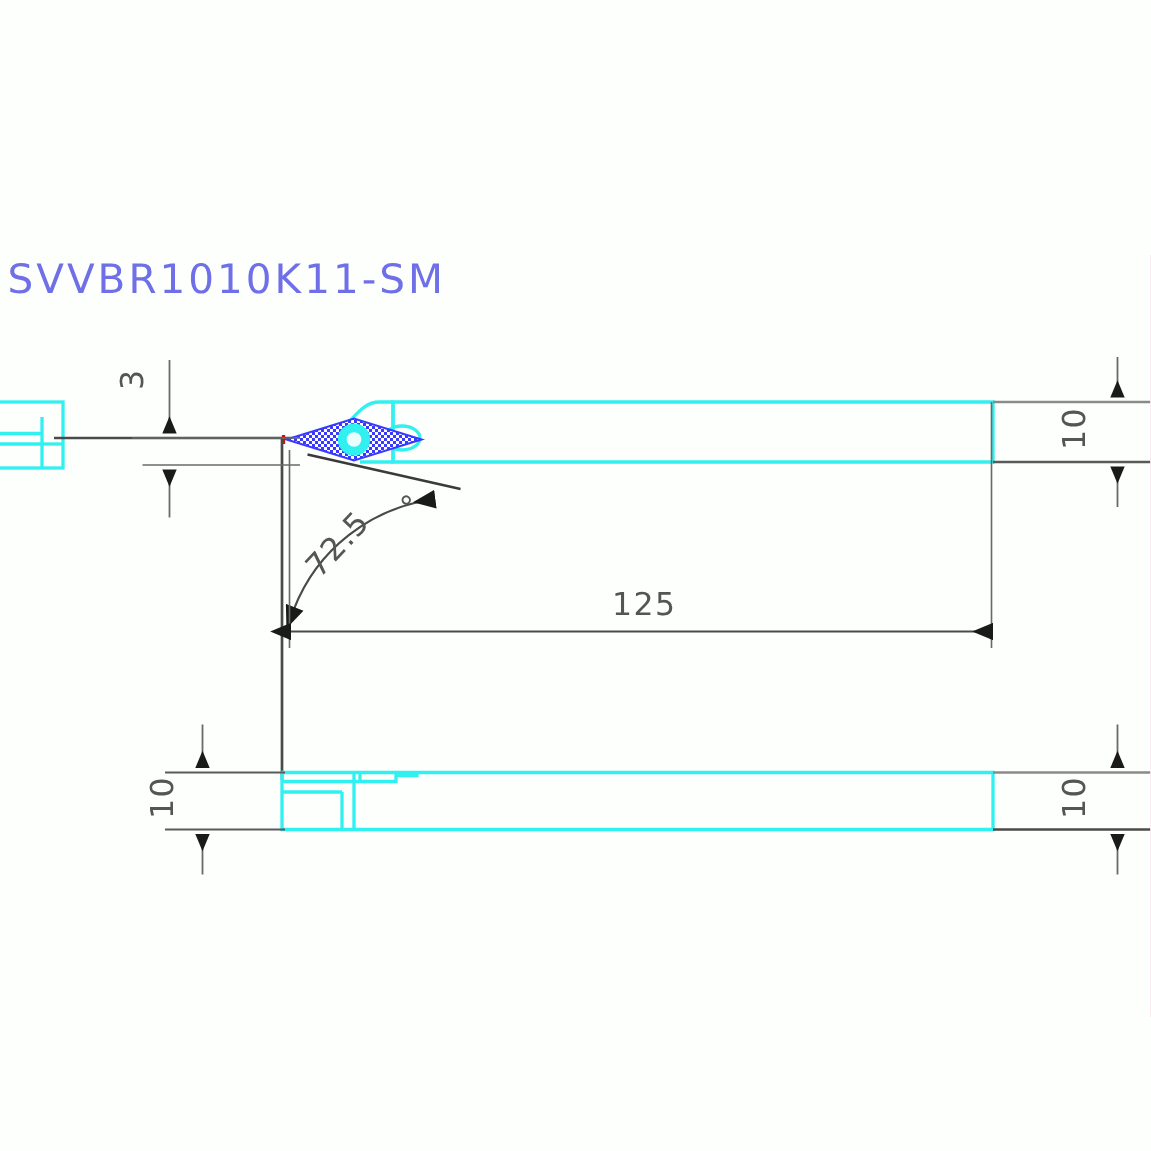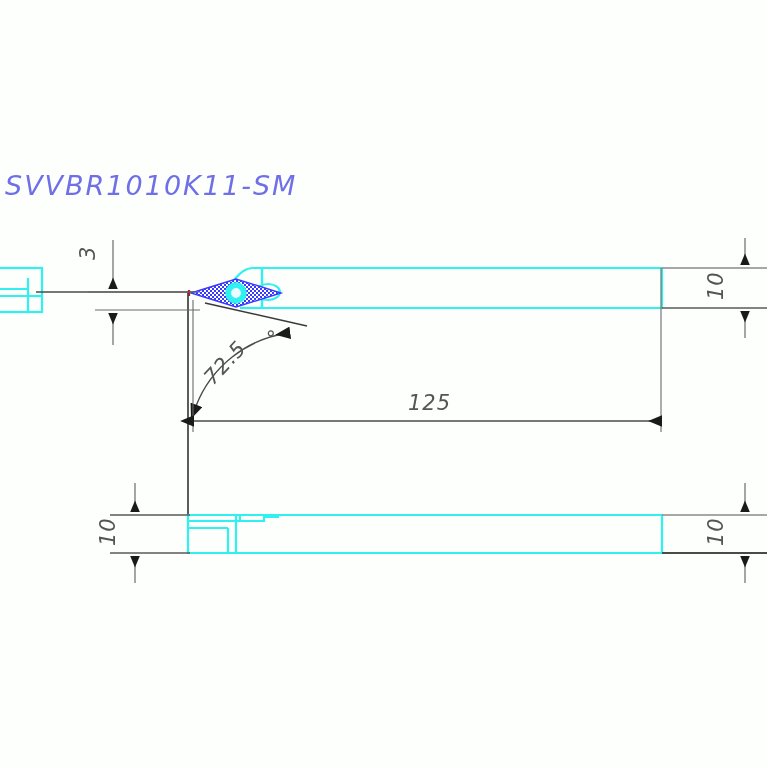--- a/index.html
+++ b/index.html
@@ -11,21 +11,20 @@
     width: 767px;
     height: 767px;
     overflow: hidden;
     font-family: "DejaVu Sans", sans-serif;
   }
   #drawing-root {
     position: relative;
     width: 767px;
     height: 767px;
     background: #f9a8d4;
-    font-style: italic;
   }
   #cad-svg {
     position: absolute;
     left: 0;
     top: 0;
     display: block;
   }
   .dim-text {
     font-family: "DejaVu Sans", sans-serif;
     font-size: 21px;

